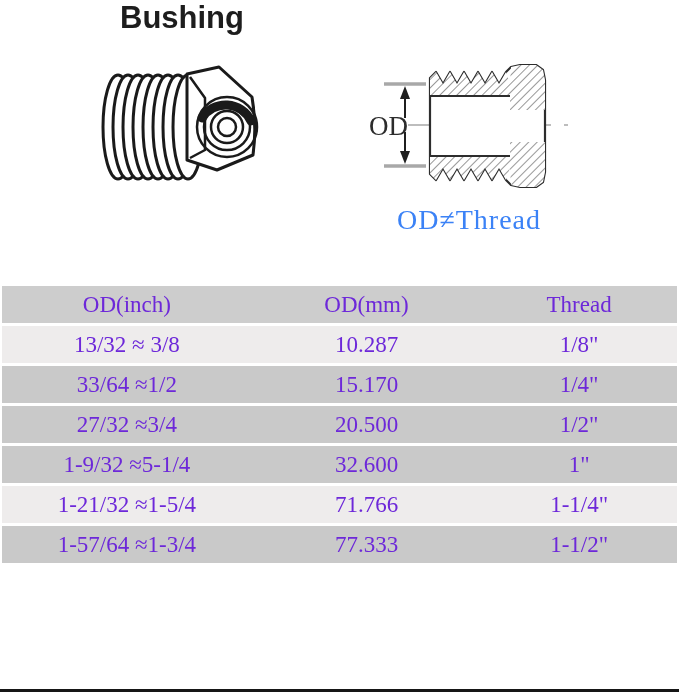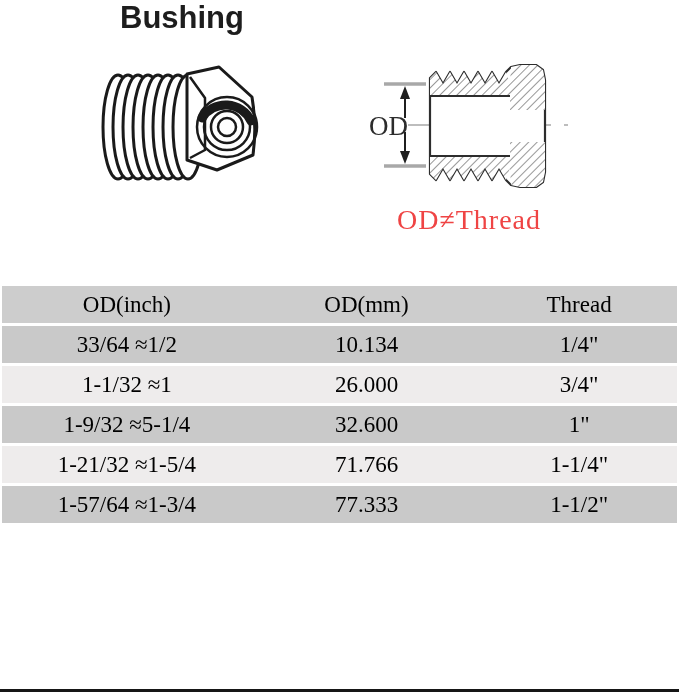--- a/index.html
+++ b/index.html
@@ -3,25 +3,25 @@
 <meta charset="utf-8">
 <style>
   html,body{margin:0;padding:0;background:#ffffff;}
   .canvas{position:relative;width:679px;height:692px;background:#ffffff;overflow:hidden;
           font-family:"Liberation Serif",serif;}
   .title{position:absolute;left:98px;top:0px;width:168px;text-align:center;
          font-family:"Liberation Sans",sans-serif;font-weight:bold;font-size:31px;color:#1d1d1d;}
   .svg-bushing{position:absolute;left:100px;top:58px;}
   .svg-section{position:absolute;left:368px;top:56px;}
   .caption{position:absolute;left:363px;top:204px;width:212px;text-align:center;
-           font-size:28px;color:#ef4444;letter-spacing:1px;}
+           font-size:28px;color:#3b82f6;letter-spacing:1px;}
   table.spec{position:absolute;left:2px;top:283px;width:675px;
              border-collapse:separate;border-spacing:0 3px;table-layout:fixed;}
   table.spec th, table.spec td{height:37px;padding:0;text-align:center;vertical-align:middle;
-             font-size:23px;font-weight:normal;color:#000000;white-space:nowrap;}
+             font-size:23px;font-weight:normal;color:#6d28d9;white-space:nowrap;}
   table.spec thead tr{background:#cdcdcd;}
   table.spec tr.light{background:#eeecec;}
   table.spec tr.dark{background:#c9c9c9;border-radius:12px;}
   col.c1{width:37%;} col.c2{width:34%;} col.c3{width:29%;}
   .bottom-bar{position:absolute;left:0;bottom:0;width:679px;height:3px;background:#161616;}
   .od-text{font-family:"Liberation Serif",serif;font-size:27px;fill:#2c2c2c;}
 </style>
 </head>
 <body>
 
@@ -91,29 +91,34 @@
         <col class="c3">
       </colgroup>
     <thead>
       <tr>
         <th>OD(inch)</th>
         <th>OD(mm)</th>
         <th>Thread</th>
       </tr>
     </thead>
     <tbody>
+      <tr class="light">
+        <td>13/32 ≈ 3/8</td>
+        <td>10.287</td>
+        <td>1/8"</td>
+      </tr>
       <tr class="dark">
         <td>33/64 ≈1/2</td>
-        <td>10.134</td>
+        <td>15.170</td>
         <td>1/4"</td>
       </tr>
-      <tr class="light">
-        <td>1-1/32 ≈1</td>
-        <td>26.000</td>
-        <td>3/4"</td>
+      <tr class="dark">
+        <td>27/32 ≈3/4</td>
+        <td>20.500</td>
+        <td>1/2"</td>
       </tr>
       <tr class="dark">
         <td>1-9/32 ≈5-1/4</td>
         <td>32.600</td>
         <td>1"</td>
       </tr>
       <tr class="light">
         <td>1-21/32 ≈1-5/4</td>
         <td>71.766</td>
         <td>1-1/4"</td>

